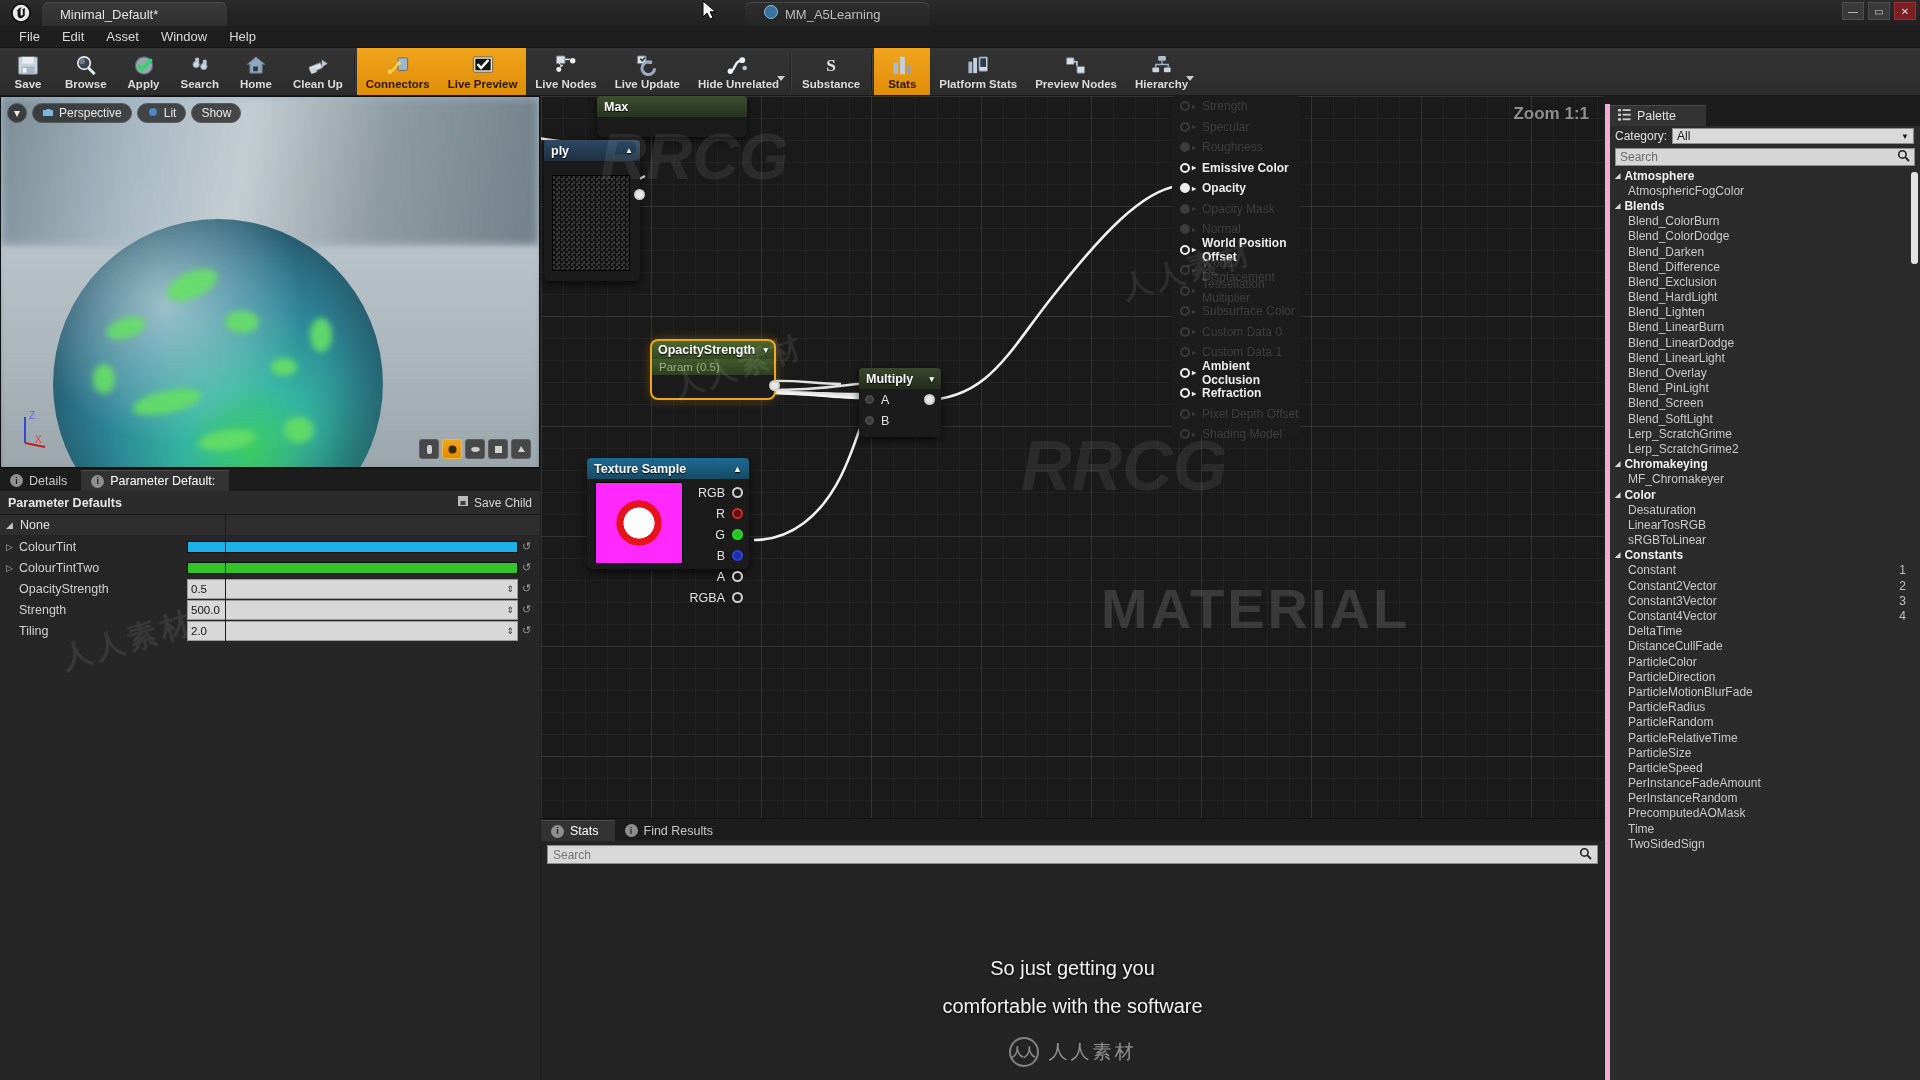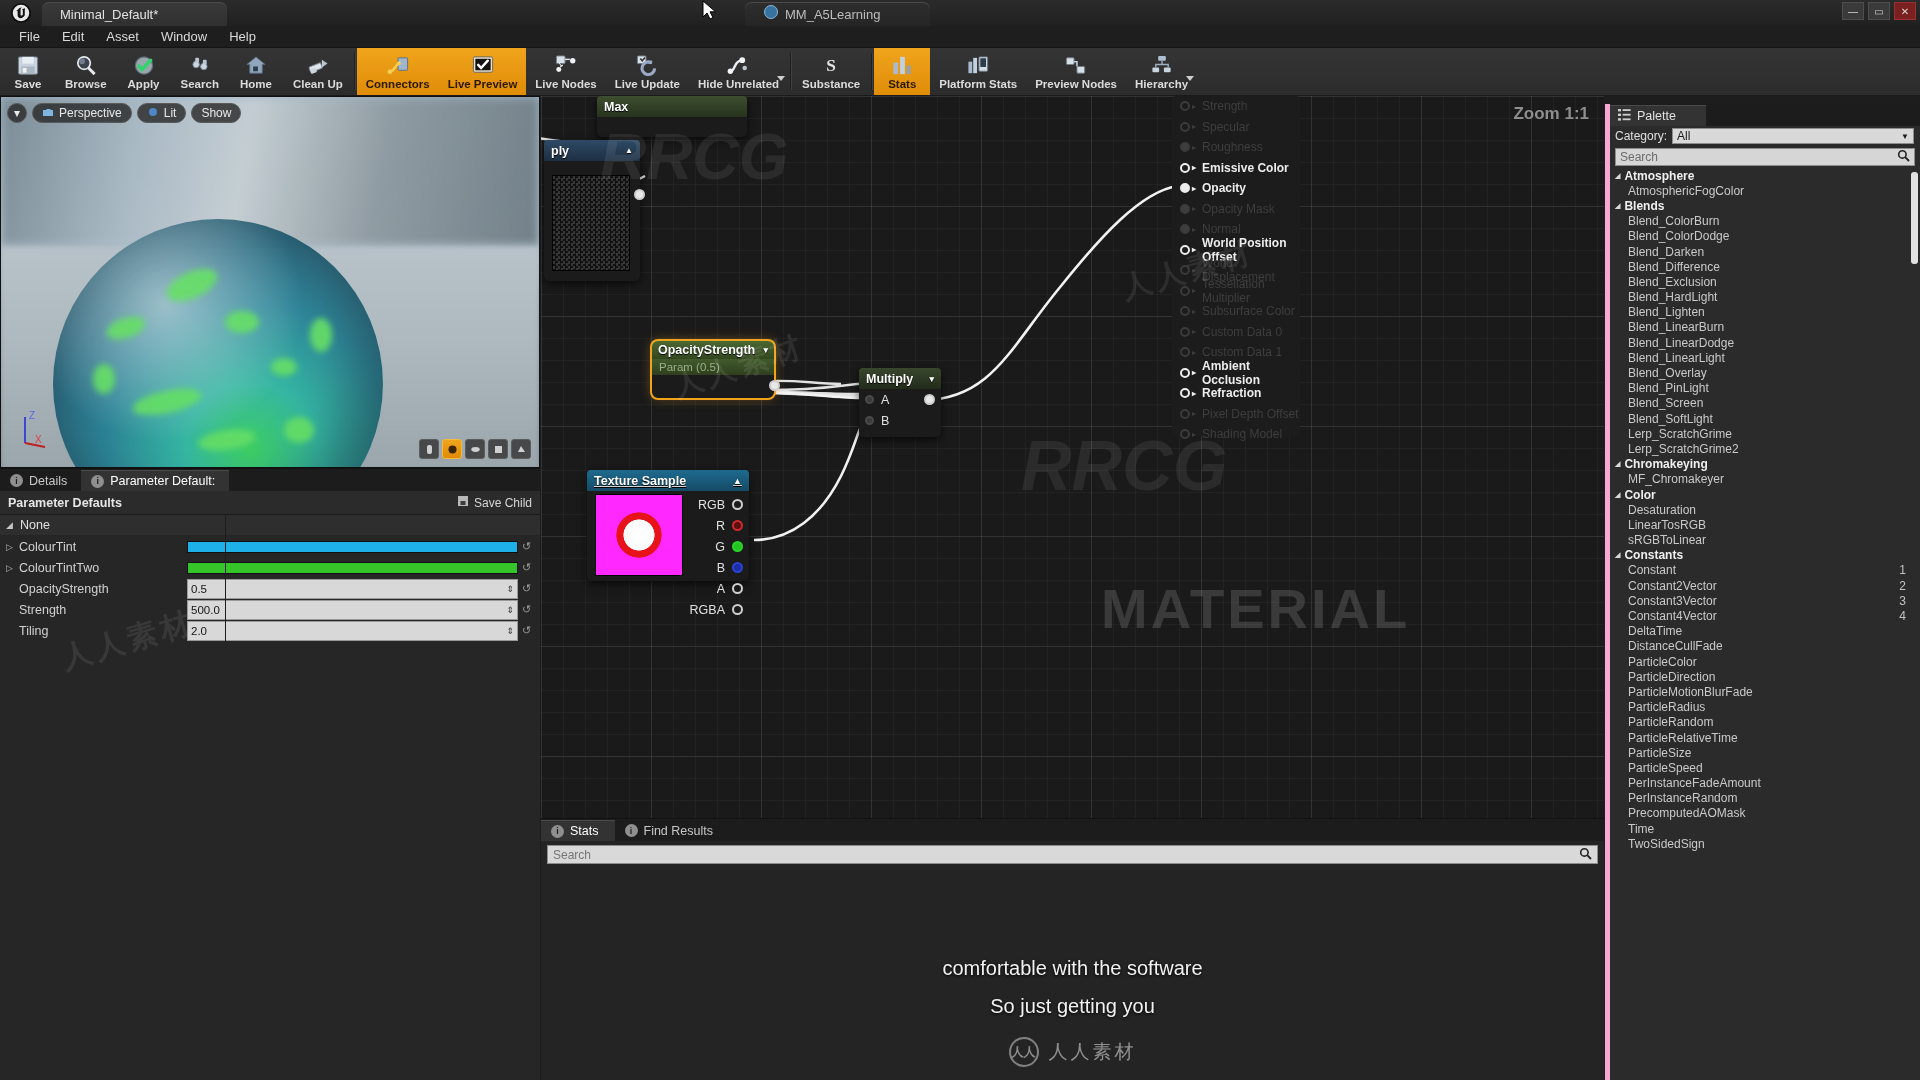--- a/index.html
+++ b/index.html
@@ -663,21 +663,21 @@
       </div>
       <div class="prow2">
         <span class="lbl">
             <span class="pin sm"></span>
         <span>B</span>
           </span>
       </div>
       <div style="height:6px"></div>
     </div>
 
-    <div class="node" id="node-texsample" style="left:46px;top:374px;text-decoration:underline;">
+    <div class="node" id="node-texsample" style="left:46px;top:362px;">
       <div class="node-hd">
         <span>Texture Sample</span>
         <span style="font-size:9px">▲</span>
       </div>
       <div style="position:relative;">
         <div class="texthumb"></div>
         <div id="ts-outs" style="position:absolute;right:6px;top:0;width:58px;">
             <div class="prow2" style="justify-content: flex-end; padding: 0px;">
               <span class="rlbl">
                 <span>RGB</span>
@@ -827,22 +827,22 @@
     <div class="bsearch">
       <input placeholder="Search" style="">
       <span>
         <svg width="13" height="13" viewBox="0 0 13 13">
             <circle cx="5.4" cy="5.4" r="3.7" stroke="#222" stroke-width="1.6" fill="none"></circle>
             <line x1="8.2" y1="8.2" x2="12" y2="12" stroke="#222" stroke-width="1.8"></line>
           </svg>
       </span>
     </div>
     <div class="subtitle" style="top:130px;left:0;width:1063px">
+      <div>So just getting you</div>
       <div>comfortable with the software</div>
-      <div>So just getting you</div>
     </div>
     <div class="brandbar" style="top:218px;left:0;">
       <span class="circ">
         <span>人人</span>
       </span>
       <span class="bt">人人素材</span>
     </div>
   </div>
 
   <div class="palette">

